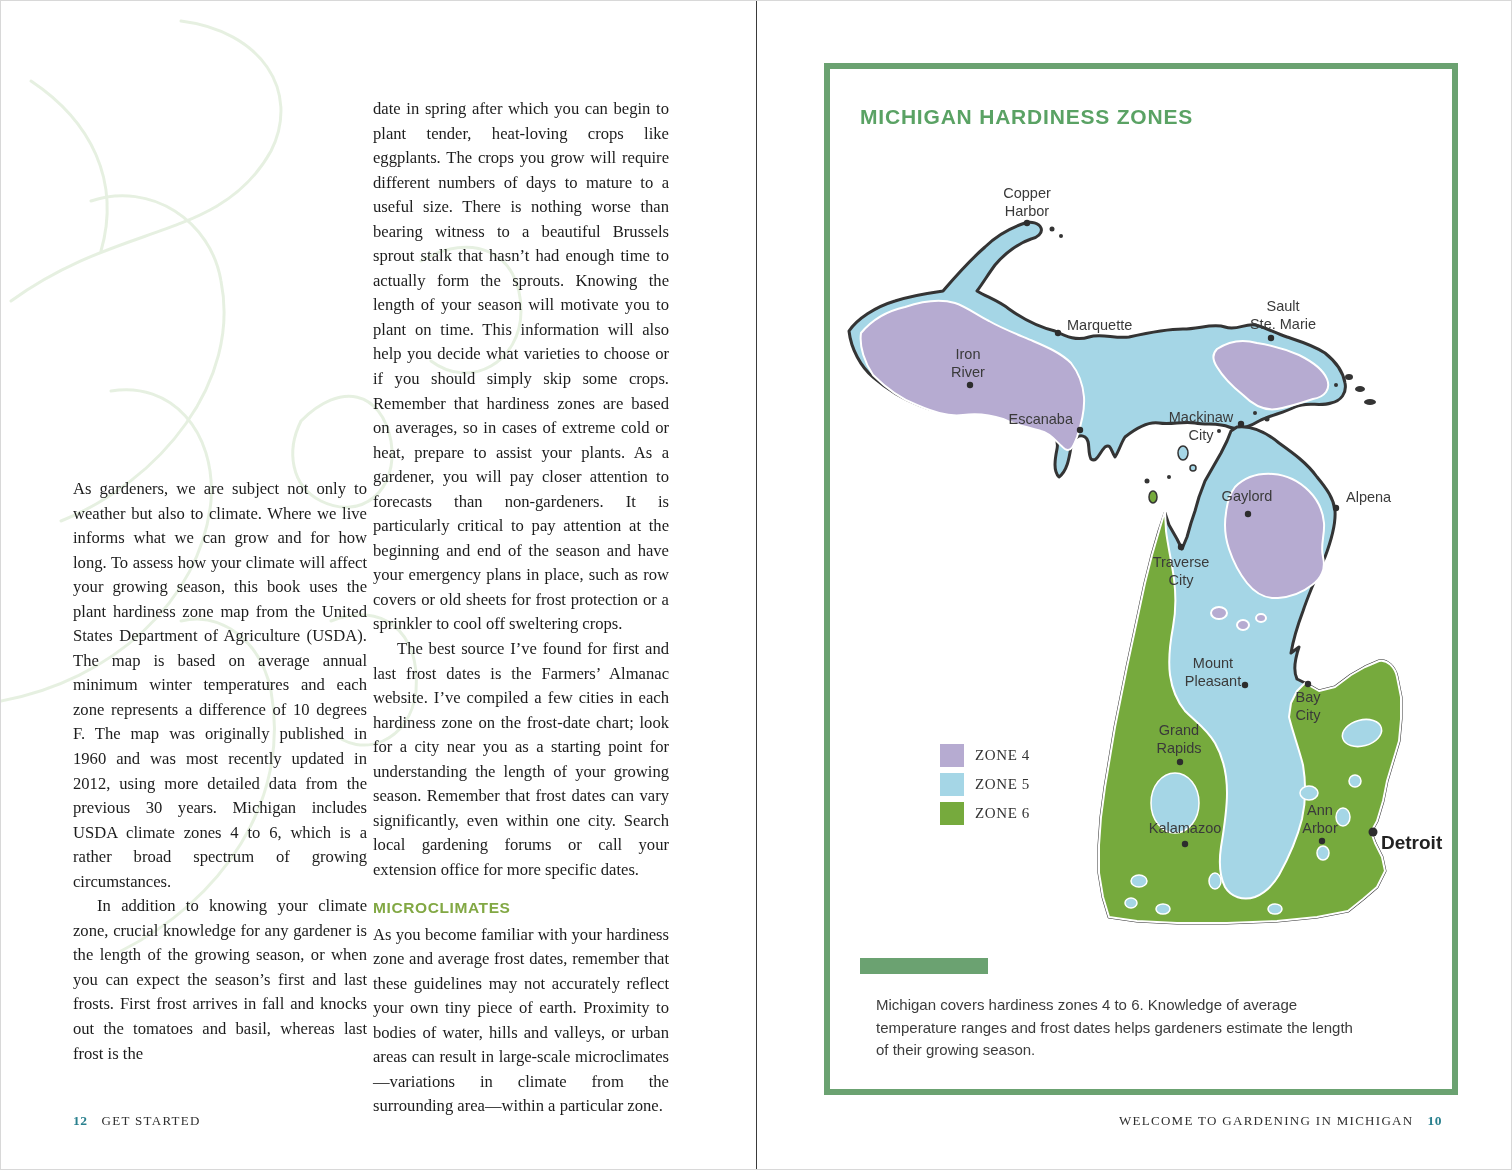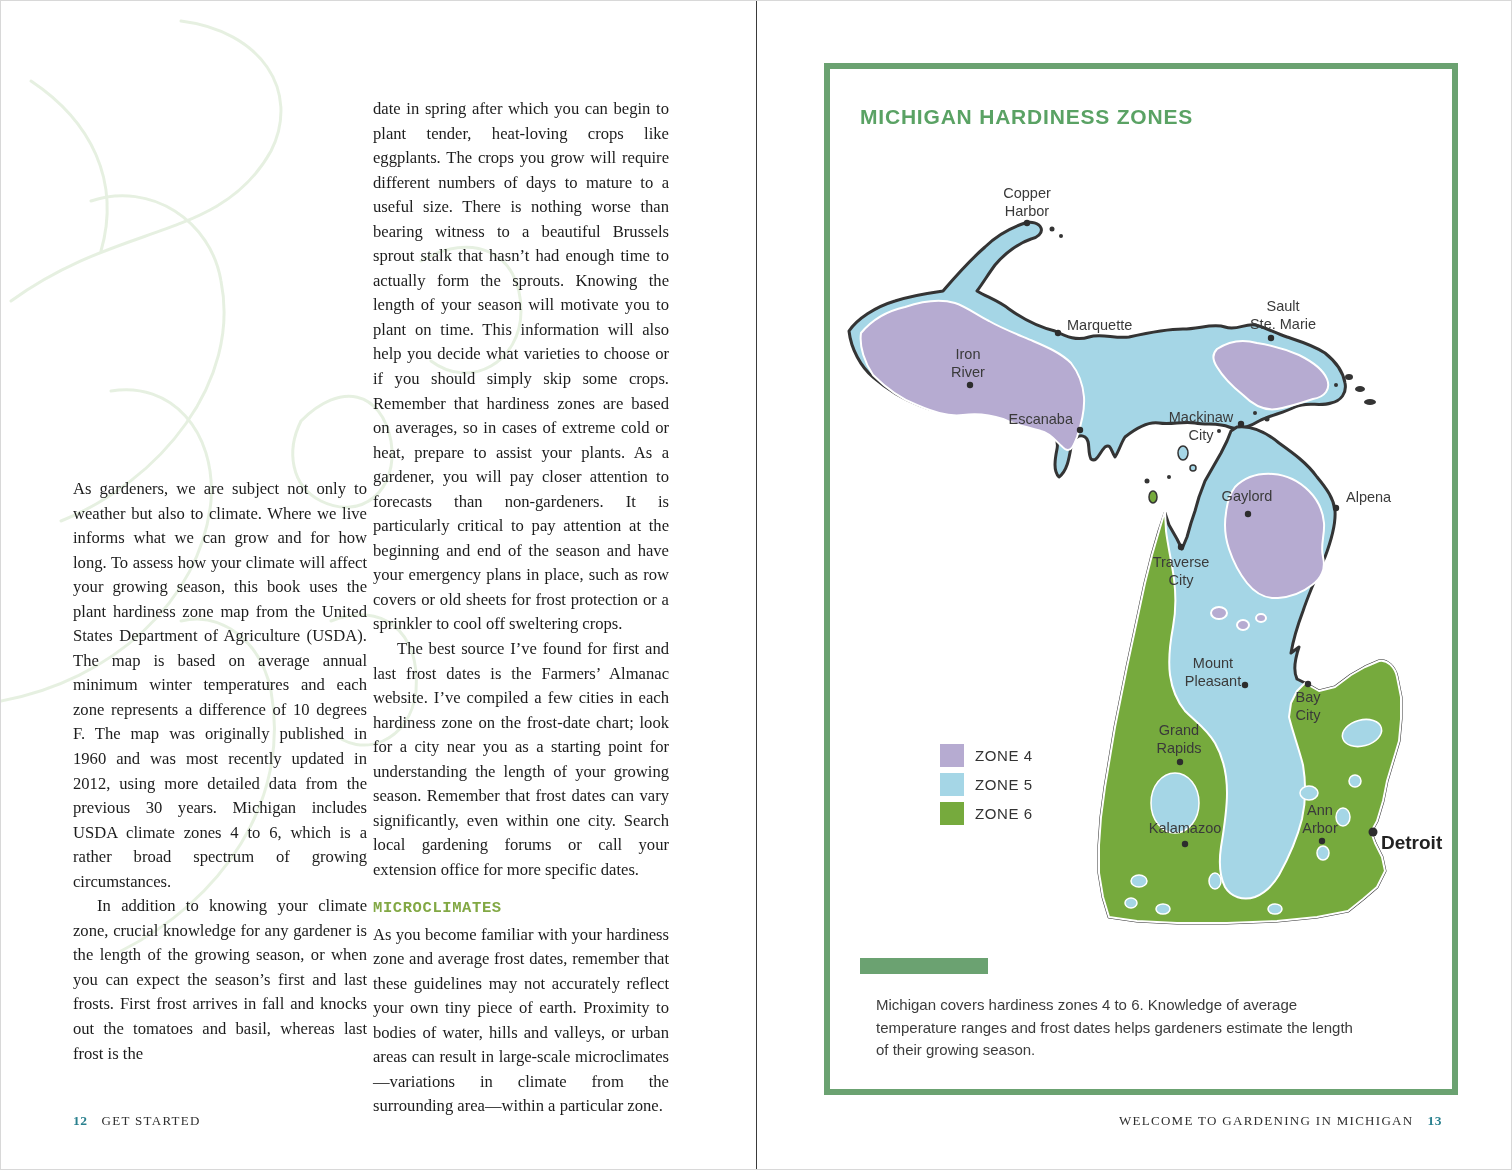--- a/index.html
+++ b/index.html
@@ -9,34 +9,34 @@
   
   .bg-art{position:absolute;left:0;top:0;z-index:0;pointer-events:none;}
   .page-left{position:absolute;left:0;top:0;width:755px;height:1170px;}
   .col{position:absolute;z-index:2;}
   .col1{left:72px;top:476px;width:294px;}
   .col2{left:372px;top:96px;width:296px;}
   h1.heading{margin:0 0 10px 0;font-family:"Liberation Sans",sans-serif;font-weight:bold;font-size:27px;line-height:31px;color:#6aa87b;letter-spacing:.2px;}
   h1.heading span{display:block;}
   p.body{margin:0;font-family:"Liberation Serif",serif;font-size:16.6px;line-height:24.55px;color:#1c1c1c;text-align:justify;}
   p.body.indent{text-indent:24px;}
-  h3.micro{margin:16px 0 6px 0;font-family:Liberation Mono, monospace;font-weight:bold;font-size:15.5px;letter-spacing:.6px;color:#82a844;}
+  h3.micro{margin:16px 0 6px 0;font-family:Liberation Sans, sans-serif;font-weight:bold;font-size:15.5px;letter-spacing:.6px;color:#82a844;}
   .footer{position:absolute;top:1112px;z-index:3;font-size:13px;letter-spacing:1.3px;color:#2e2e2e;font-family:Liberation Serif, serif;}
   .footer-left{left:72px;}
   .footer-right{right:69px;text-align:right;}
   .pagenum{color:#2a808e;font-weight:bold;font-size:13.5px;letter-spacing:.5px;}
   .footer-left .pagenum{margin-right:14px;}
   .footer-right .pagenum{margin-left:14px;}
 
   
   .panel{position:absolute;left:823px;top:62px;width:634px;height:1032px;border:6px solid #6ba271;box-sizing:border-box;background:#fff;}
   .panel-title{position:absolute;left:30px;top:36px;margin:0;font-family:"Liberation Sans",sans-serif;font-weight:bold;font-size:21px;letter-spacing:.8px;color:#5aa264;text-align:center;}
   .map{position:absolute;left:17px;top:112px;}
   .legend{position:absolute;left:110px;top:672px;}
-  .legend-row{display:flex;align-items:center;height:29px;}
+  .legend-row{display:flex;align-items:center;height:29px;font-family:Liberation Serif, serif;}
   .swatch{width:24px;height:23px;display:inline-block;}
   .legend-label{margin-left:11px;font-size:15px;letter-spacing:.6px;color:#333;}
   .caption-bar{position:absolute;left:30px;top:889px;width:128px;height:16px;background:#6ba271;}
   .caption{position:absolute;left:46px;top:925px;width:492px;margin:0;font-size:15px;line-height:22.5px;color:#3c3c3c;}
 
   
   .land-outline{fill:#a5d6e6;stroke:#343434;stroke-width:3;stroke-linejoin:round;}
   .zone4{fill:#b6abd1;stroke:#ffffff;stroke-width:2;stroke-linejoin:round;}
   .zone6{fill:#76aa3d;stroke:#ffffff;stroke-width:2;stroke-linejoin:round;}
   .zone5patch{fill:#a5d6e6;stroke:#ffffff;stroke-width:1.5;}
@@ -256,16 +256,16 @@
           <span class="swatch" style="background: rgb(118, 170, 61);"></span>
           <span class="legend-label">ZONE 6</span>
         </div>
       </div>
 
       <div class="caption-bar"></div>
       <p class="caption">Michigan covers hardiness zones 4 to 6. Knowledge of average temperature ranges and frost dates helps gardeners estimate the length of their growing season.</p>
     </div>
 
     <div class="footer footer-right">
-      <span>WELCOME TO GARDENING IN MICHIGAN</span><span class="pagenum">13</span>
+      <span>WELCOME TO GARDENING IN MICHIGAN</span><span class="pagenum">10</span>
     </div>
   </section>
 </div>
 
 </body></html>

